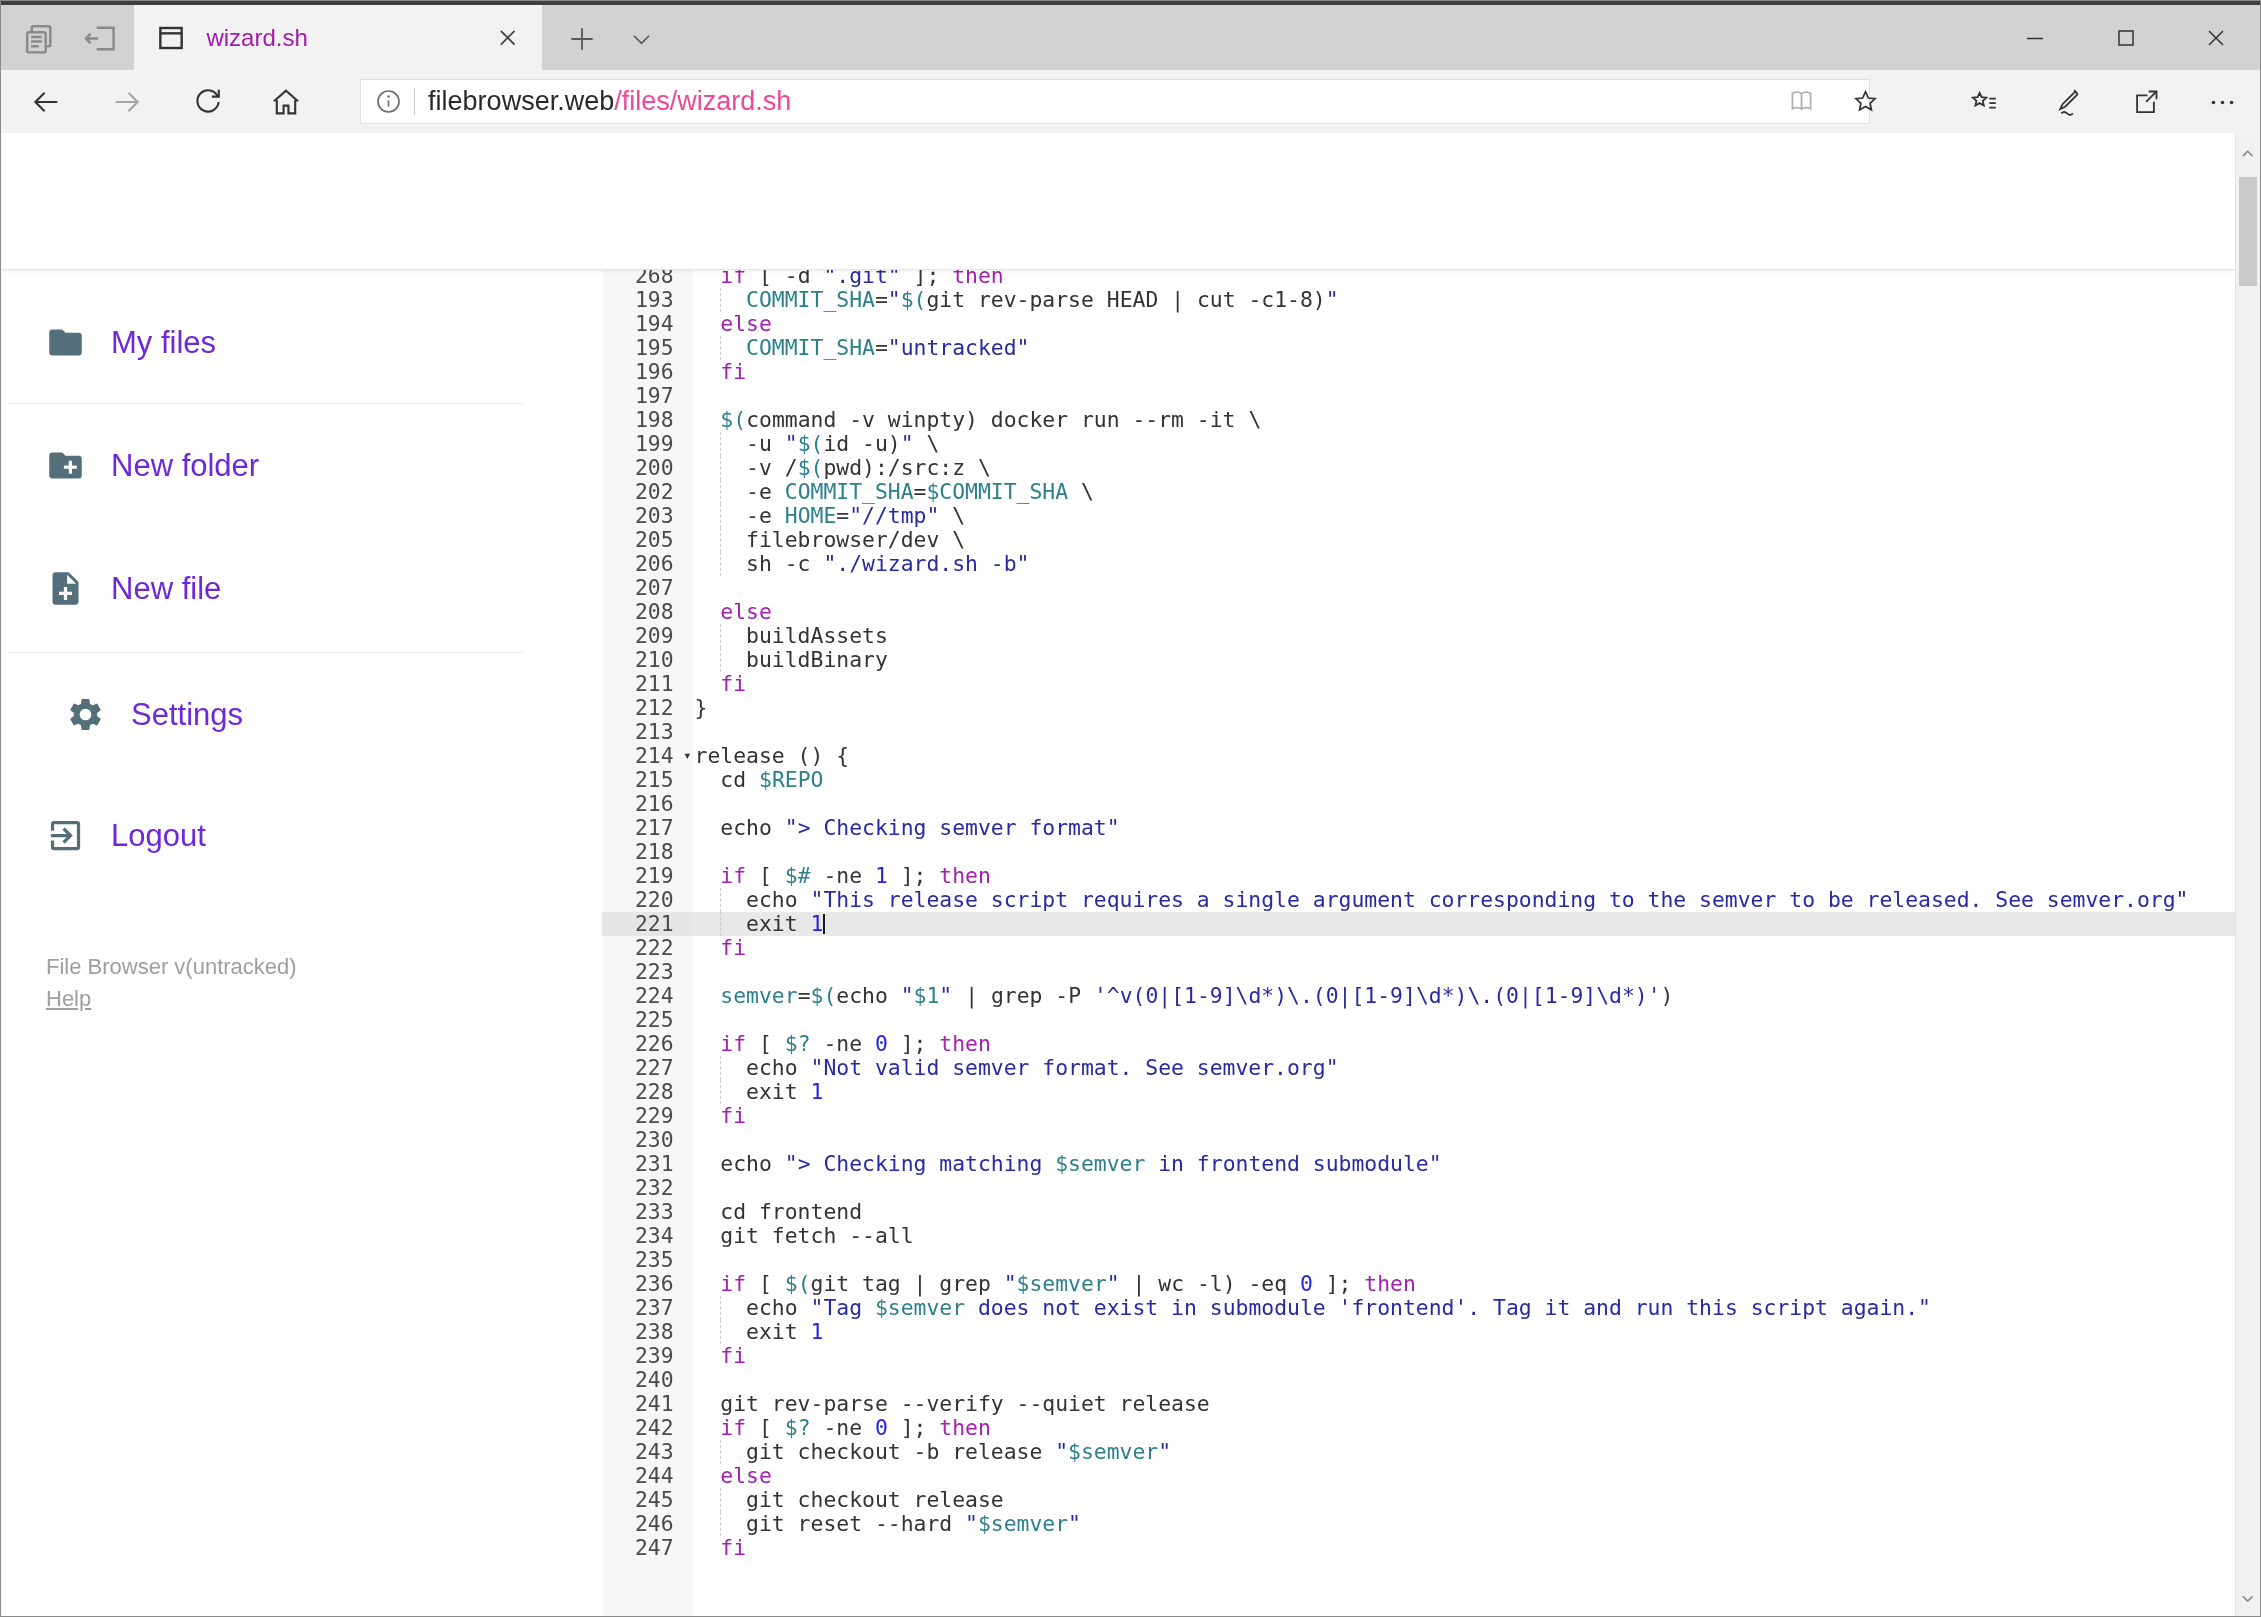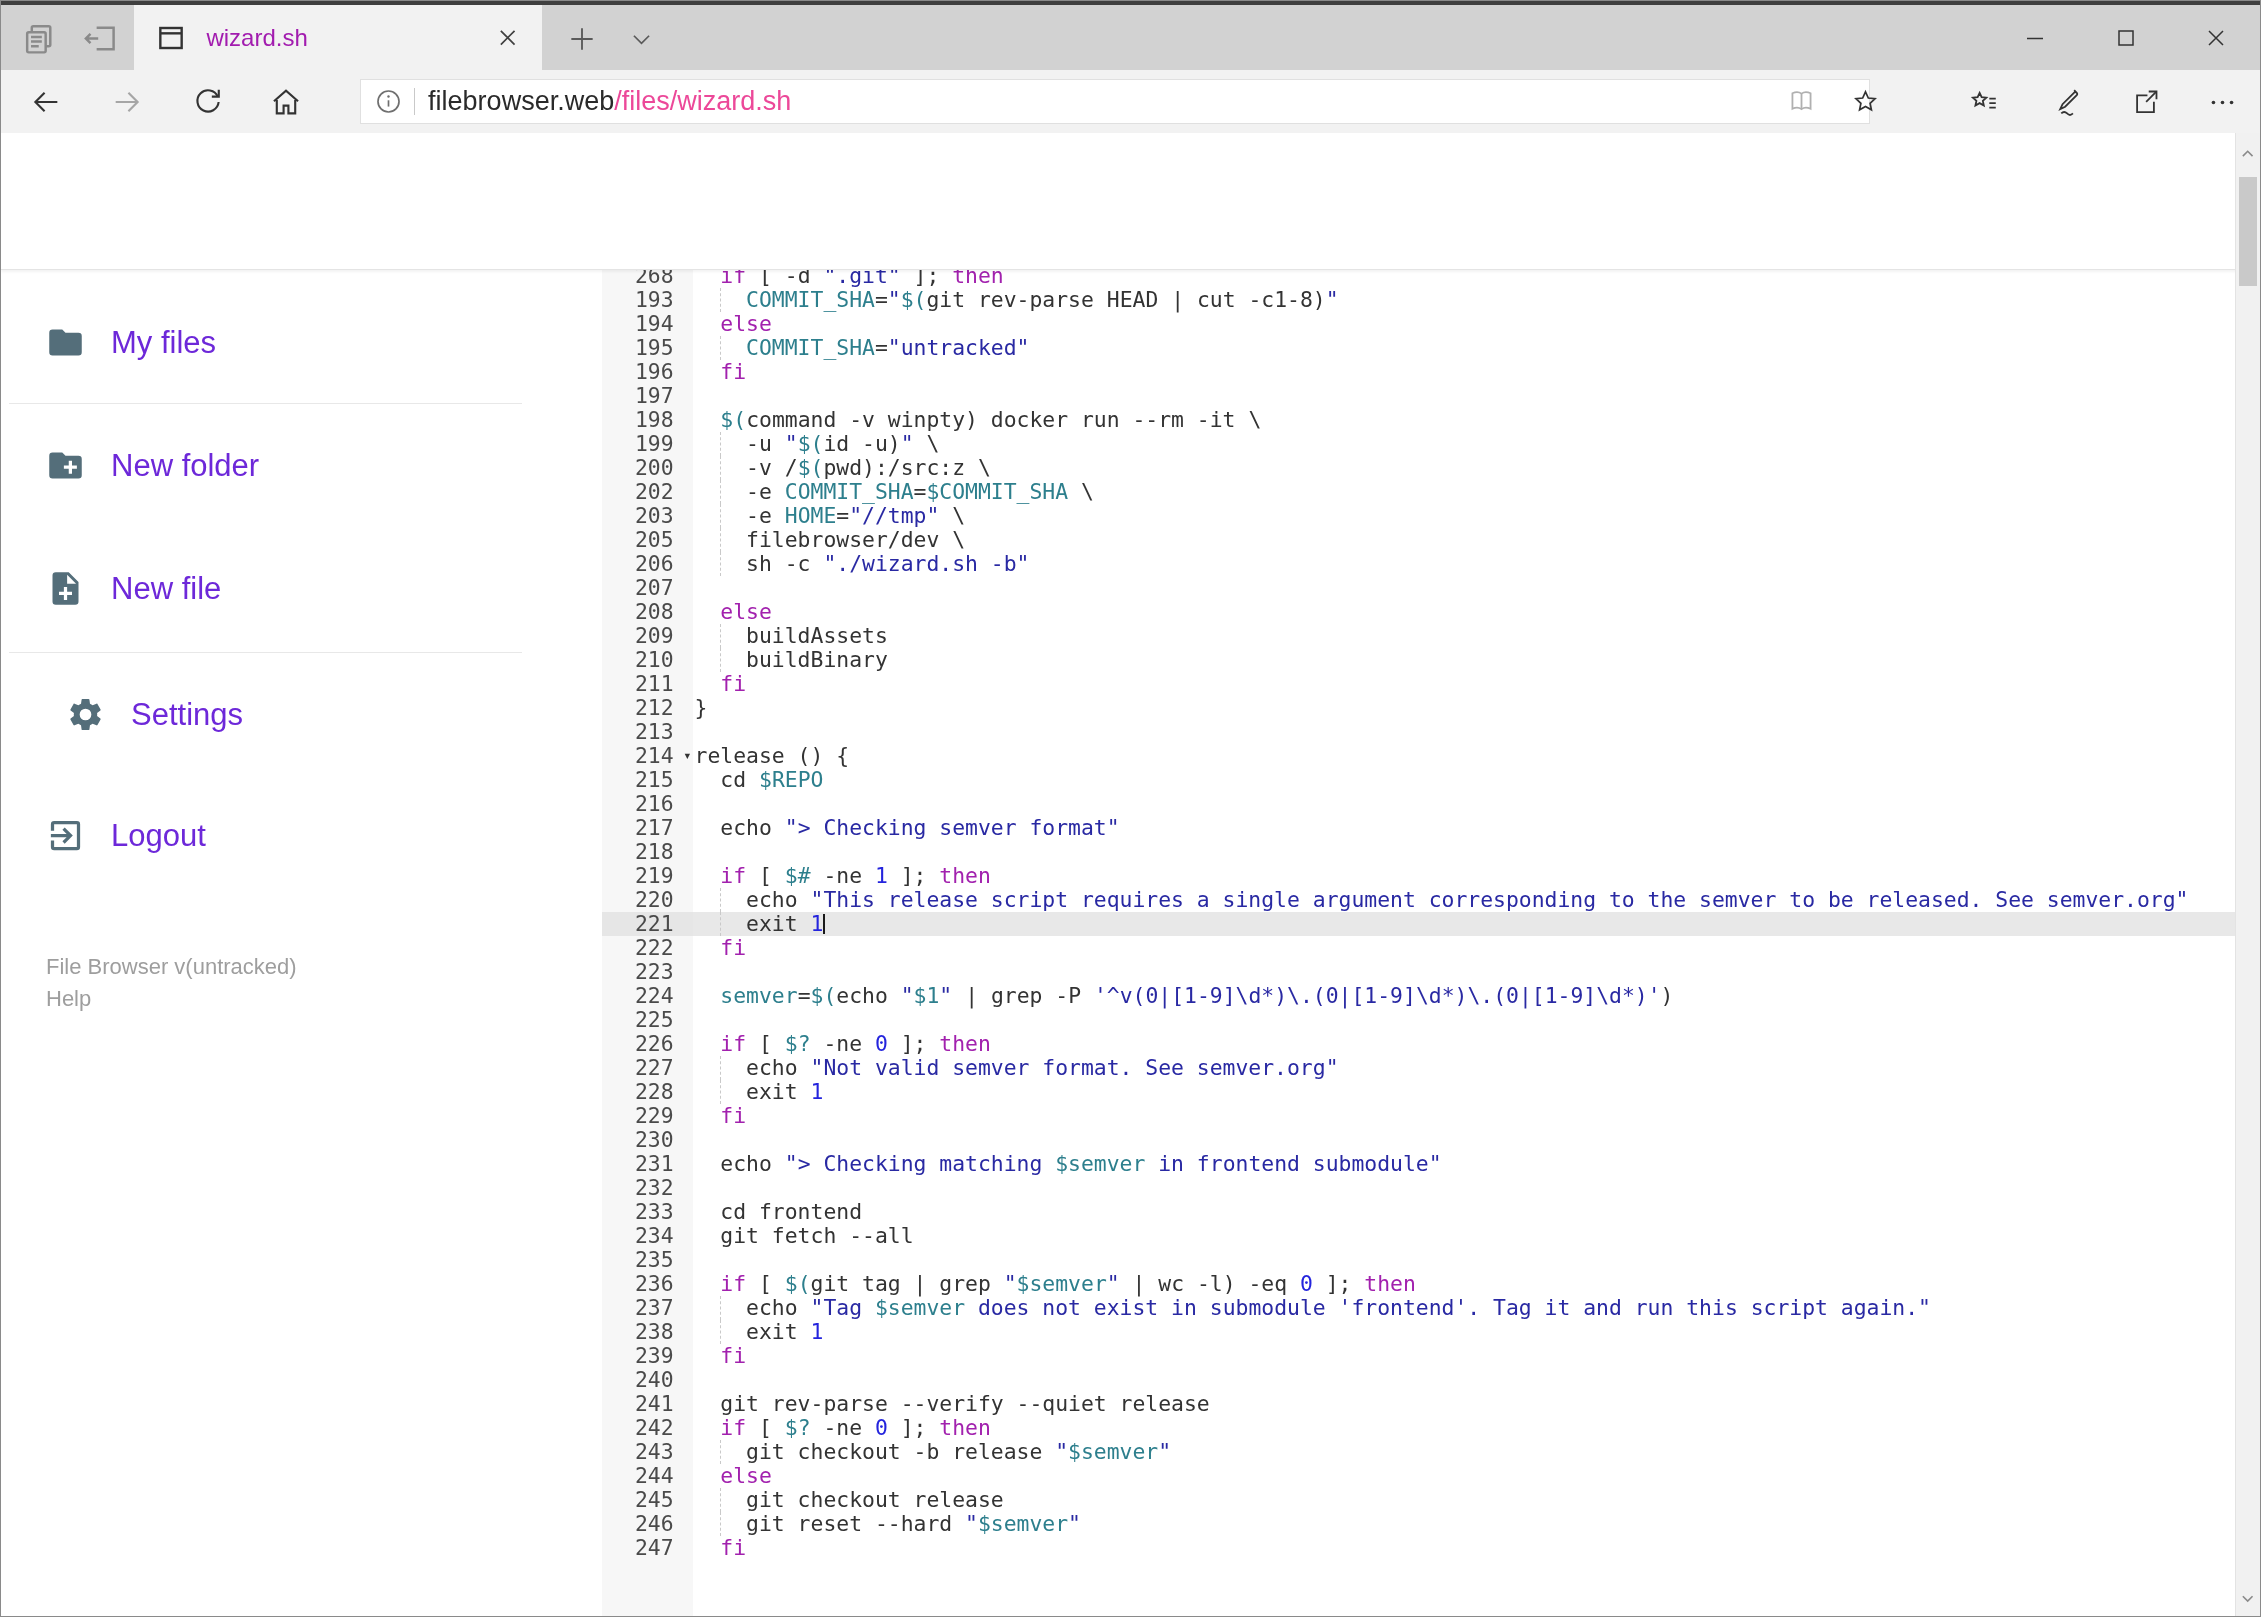--- a/index.html
+++ b/index.html
@@ -303,21 +303,21 @@
       </svg>
       <span class="sblabel">Settings</span>
     </div>
     <div class="sbitem" style="top:528px;">
       <svg viewBox="0 0 24 24" width="39" height="39" fill="#546e7a">
         <path d="M10.1 15.6L11.5 17l5-5-5-5-1.4 1.4 2.6 2.6H3v2h9.7l-2.6 2.6zM19 3H5a2 2 0 0 0-2 2v4h2V5h14v14H5v-4H3v4a2 2 0 0 0 2 2h14a2 2 0 0 0 2-2V5a2 2 0 0 0-2-2z"></path>
       </svg>
       <span class="sblabel">Logout</span>
     </div>
     <div class="sbversion" style="top:683px;">File Browser v(untracked)</div>
-    <div class="sbversion" style="top:715px;">Help</div>
+    <div class="sbversion" style="top:715px;text-decoration:underline;">Help</div>
   </div>
 
   <div class="editor">
     <div class="codewrap">
         <div class="row">
           <div class="gut">268</div>
           <pre class="code"><span class="c-t">  </span><span class="c-k">if</span><span class="c-t"> [ -d </span><span class="c-s">".git"</span><span class="c-t"> ]; </span><span class="c-k">then</span></pre>
         </div>
         <div class="row">
           <div class="gut">193</div>

